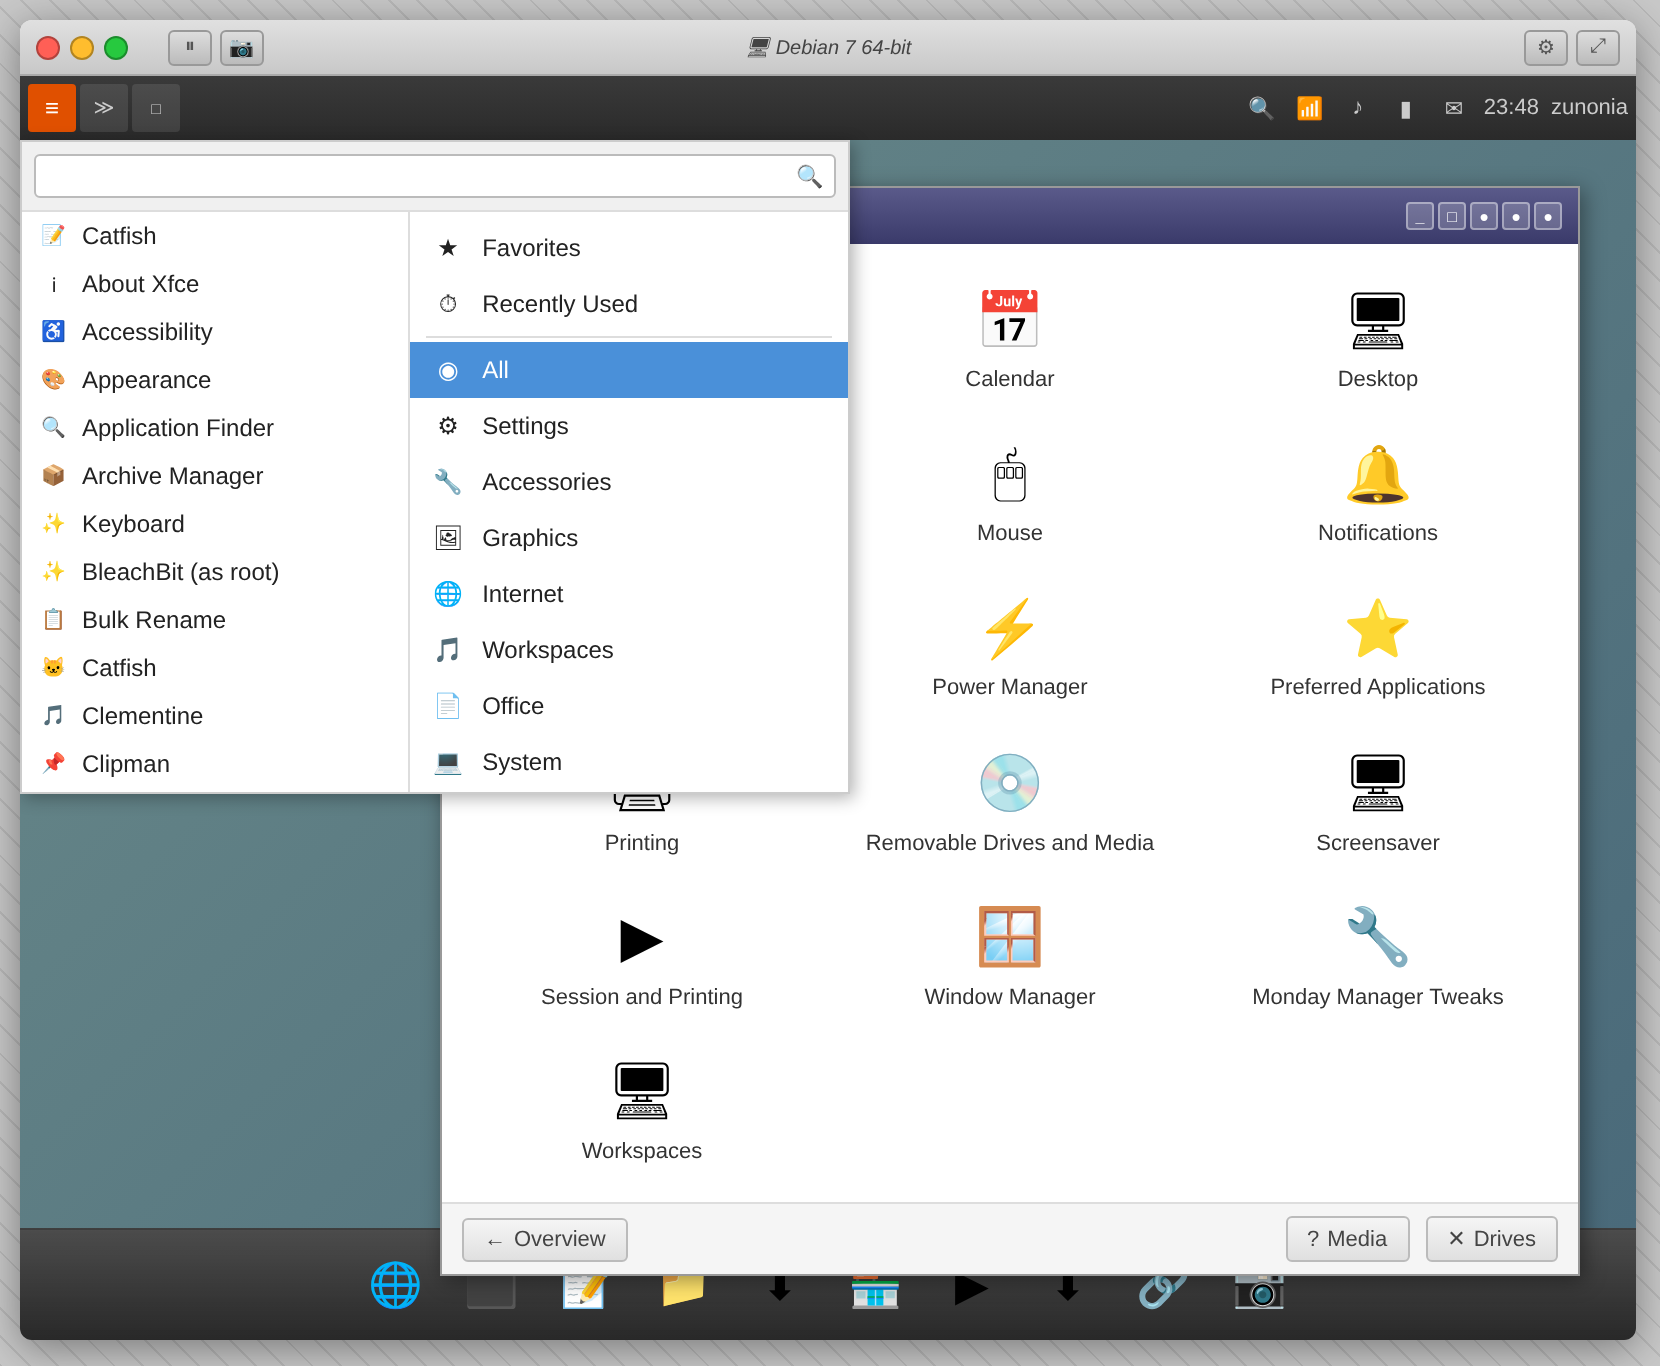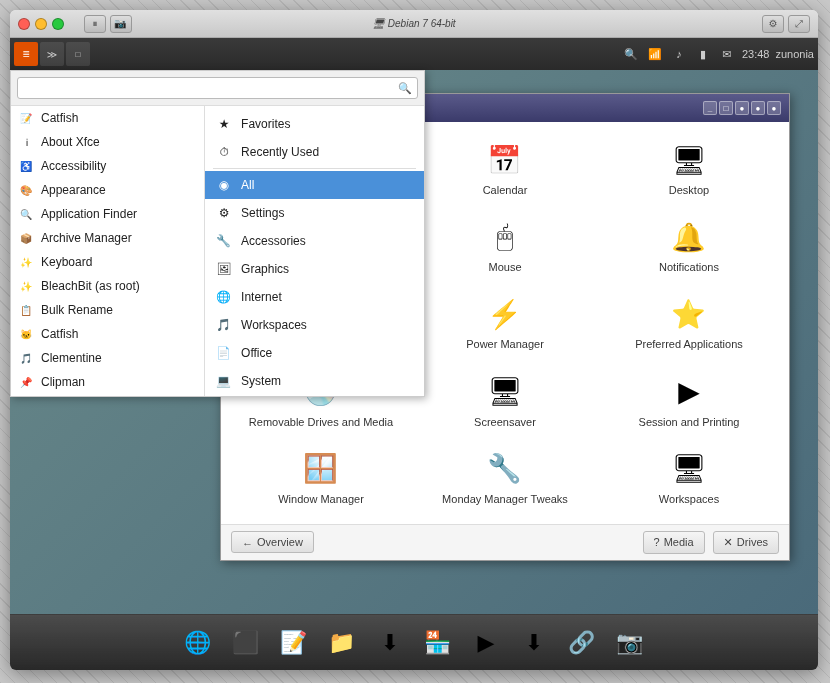--- a/index.html
+++ b/index.html
@@ -610,20 +610,24 @@
     <div class="settings-item-icon" style="font-size:28px;">▬</div>
     <div class="settings-item-label">Panel</div>
   </div>
           <div class="settings-item">
     <div class="settings-item-icon" style="font-size:28px;">⚡</div>
     <div class="settings-item-label">Power Manager</div>
   </div>
           <div class="settings-item">
     <div class="settings-item-icon" style="font-size:28px;">⭐</div>
     <div class="settings-item-label">Preferred Applications</div>
+  </div>
+          <div class="settings-item">
+    <div class="settings-item-icon" style="font-size:28px;">🖨</div>
+    <div class="settings-item-label">Printing</div>
   </div>
           <div class="settings-item">
     <div class="settings-item-icon" style="font-size:28px;">💿</div>
     <div class="settings-item-label">Removable Drives and Media</div>
   </div>
           <div class="settings-item">
     <div class="settings-item-icon" style="font-size:28px;">🖥</div>
     <div class="settings-item-label">Screensaver</div>
   </div>
           <div class="settings-item">

